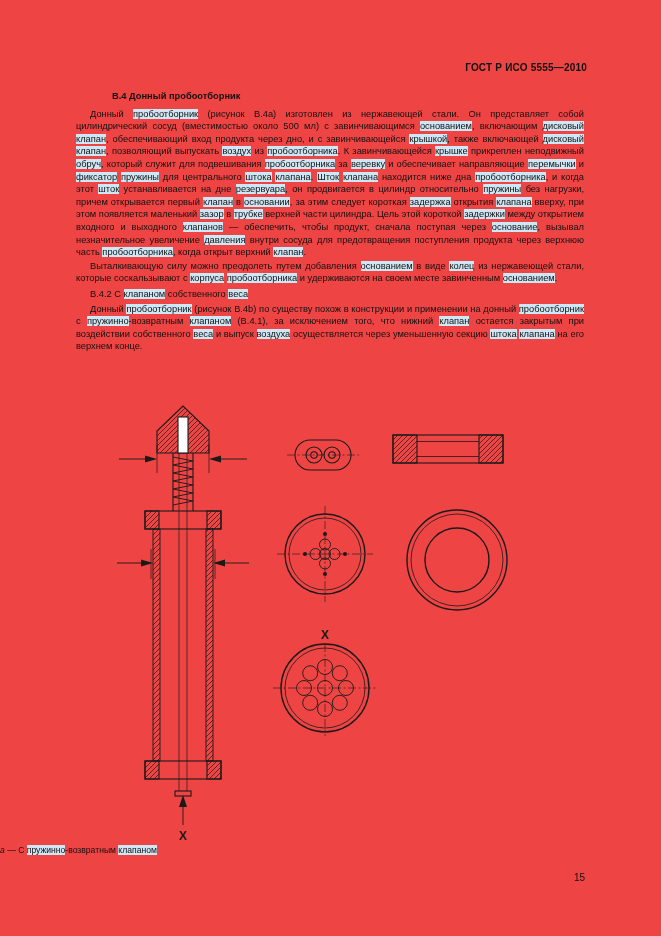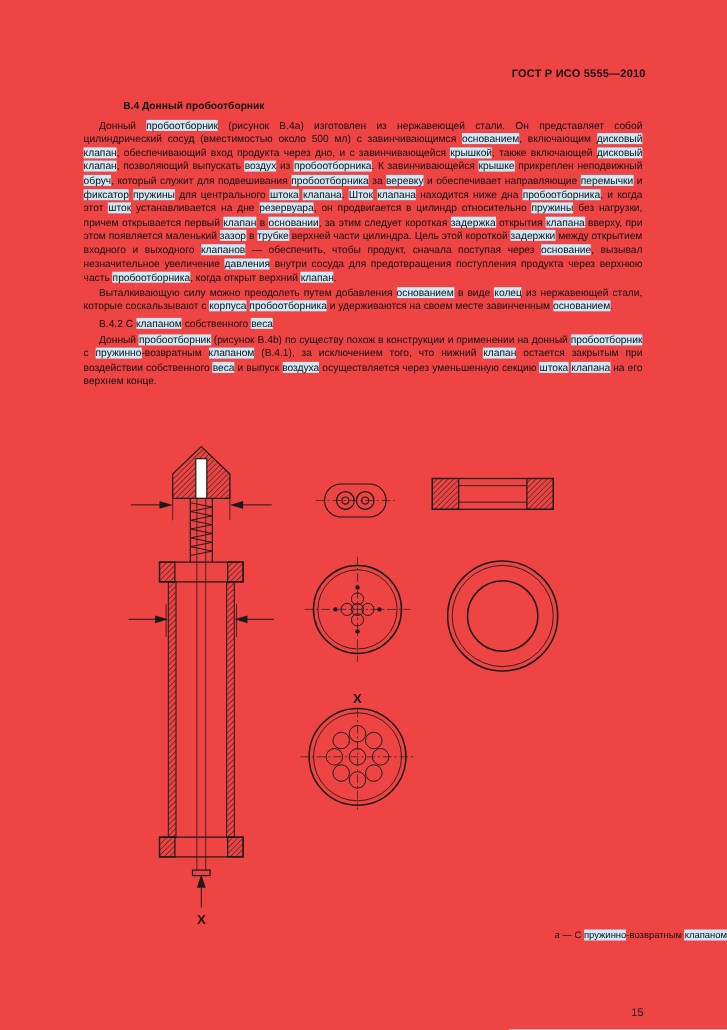--- a/index.html
+++ b/index.html
@@ -7,25 +7,25 @@
   body { font-family:"Liberation Sans", sans-serif; color:#111; }
   .page { position:relative; width:661px; height:936px; background:#ef4444; margin:0 auto; overflow:hidden; }
   .doc-header { position:absolute; top:62px; right:74px; font-size:10px; font-weight:bold; letter-spacing:0.2px; }
   .content { position:absolute; left:76px; top:90px; width:512px; font-size:9.3px; line-height:12.6px; text-align:justify; }
   .h-b4 { font-weight:bold; margin-bottom:5px; text-align:left;padding-left:36px; }
   .subhead { text-indent:14px; margin:3px 0 2px 0; text-align:left; }
   .body-para { text-indent:14px; margin:0 4px 1px 0; }
   .hl { background: var(--hl, #cfe6f5); }
   .figure-wrap { position:absolute; left:0; top:393px; width:661px; }
   .figure-svg { display:block; margin-left:95px; }
-  .captions { width:661px; text-align:right; }
+  .captions { width:661px; text-align:left; }
   .caption-a { font-size:8.6px; margin-top:0px; }
   .cap-letter { font-style:italic; }
   .caption-main { font-size:9.2px; margin-top:8px; }
-  .page-number { position:absolute; right:76px; top:872px; font-size:10px;margin-top:44px; }
+  .page-number { position:absolute; right:76px; top:872px; font-size:10px; }
   svg text { font-family:"Liberation Sans", sans-serif; }
 </style>
 </head>
 <body>
 
 <div class="page">
 
   <div class="doc-header">ГОСТ Р ИСО 5555—2010</div>
 
   <div class="content">

